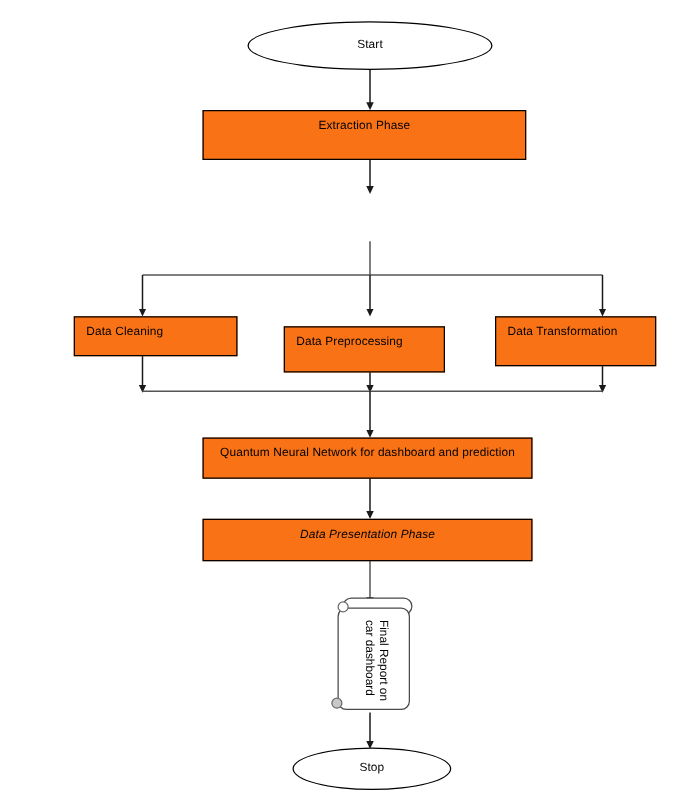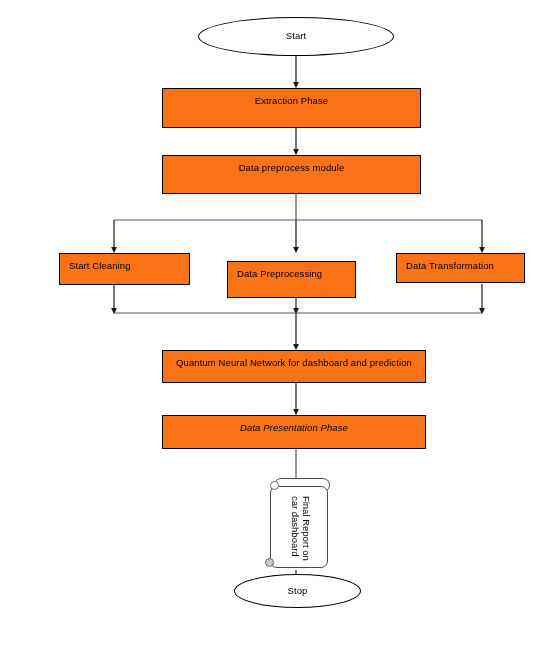--- a/index.html
+++ b/index.html
@@ -168,33 +168,30 @@
   </svg>
 
   <div class="node terminator" style="left:182px; top:17px; width:196px; height:39px;">
     <span class="label">Start</span>
   </div>
 
   <div class="node process center" style="left:146px; top:88px; width:259px; height:40px;">
     <span class="label">Extraction Phase</span>
   </div>
 
-  <div class="node process center" style="left:146px; top:155px; width:259px; height:39px;">
-    <span class="label">Data preprocess module</span>
-  </div>
 
   <div class="node process left" style="left:43px; top:253px; width:131px; height:32px;">
-    <span class="label">Start Cleaning</span>
+    <span class="label">Data Cleaning</span>
   </div>
 
   <div class="node process left" style="left:211px; top:261px; width:129px; height:37px;">
     <span class="label">Data Preprocessing</span>
   </div>
 
-  <div class="node process left" style="left:380px; top:253px; width:129px; height:30px;">
+  <div class="node process left" style="left:380px; top:253px; width:129px; height:40px;">
     <span class="label">Data Transformation</span>
   </div>
 
   <div class="node process center" style="left:146px; top:350px; width:264px; height:33px;">
     <span class="label">Quantum Neural Network for dashboard and prediction</span>
   </div>
 
   <div class="node process center" style="left:146px; top:415px; width:264px; height:34px;font-style:italic;">
     <span class="label">Data Presentation Phase</span>
   </div>
@@ -206,17 +203,17 @@
         <span class="rot">
           <span class="l1">Final Report on</span>
           <span class="l2">car dashboard</span>
         </span>
       </div>
     </div>
     <div class="curl-dot tl"></div>
     <div class="curl-dot bl"></div>
   </div>
 
-  <div class="node terminator" style="left:218px; top:574px; width:127px; height:34px;">
+  <div class="node terminator" style="left:218px; top:598px; width:127px; height:34px;">
     <span class="label">Stop</span>
   </div>
 
 </div>
 
 </body></html>

